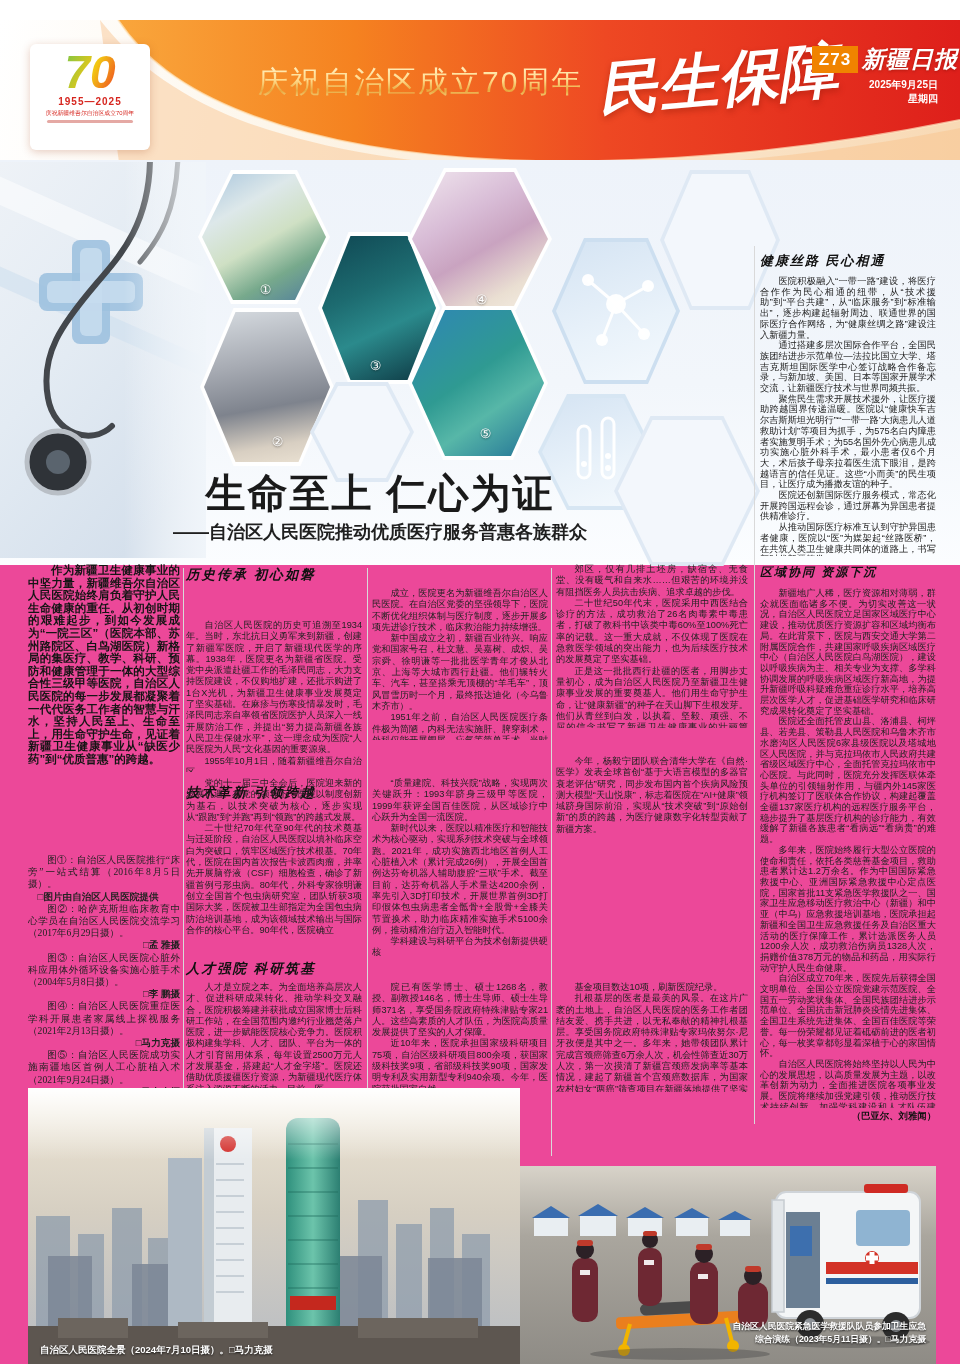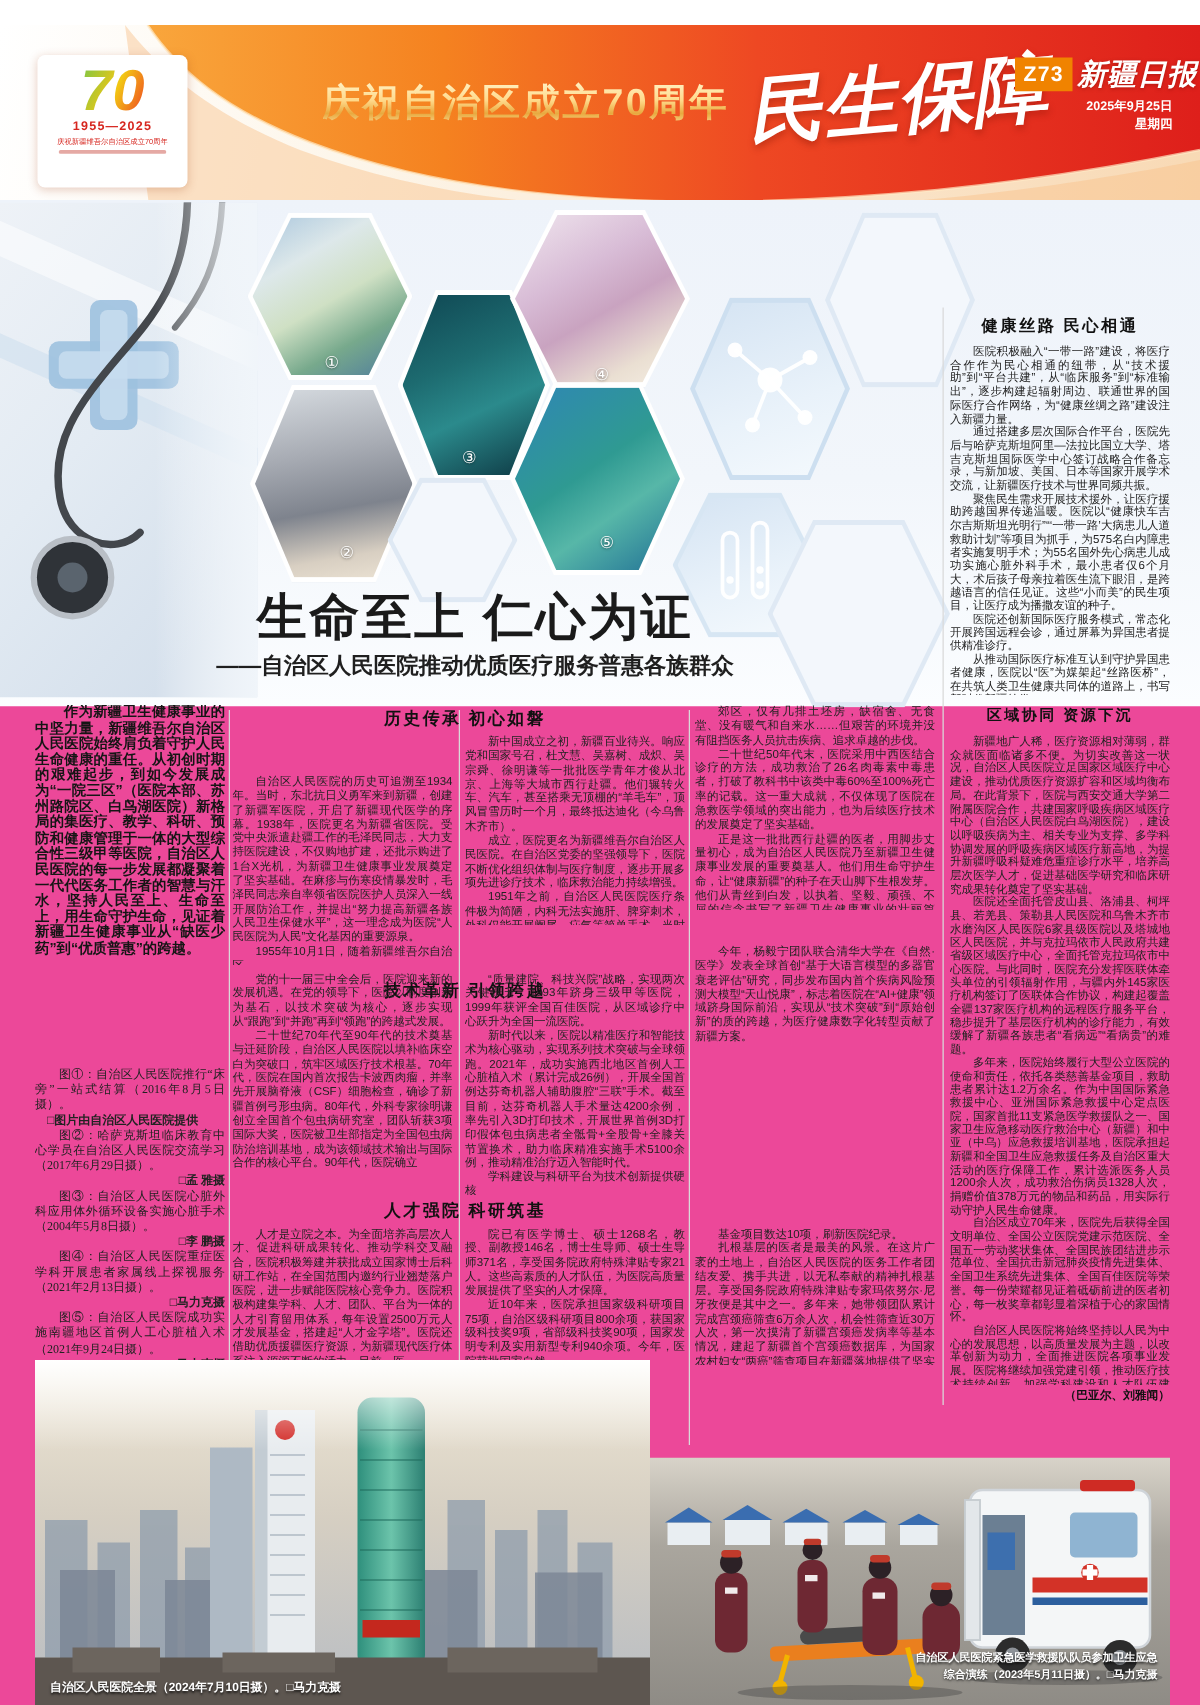--- a/index.html
+++ b/index.html
@@ -3,21 +3,21 @@
 <meta charset="utf-8">
 <style>
   html,body{margin:0;padding:0;background:#ffffff;}
   .page{position:relative;width:960px;height:1364px;overflow:hidden;background:#ec4899;
         font-family:"Liberation Sans",sans-serif;margin-top:20px;}
   .abs{position:absolute;}
 
   
   .banner{left:0;top:0;width:960px;height:150px;background:linear-gradient(100deg,#ffffff 0%,#fdf6ea 30%,#fbe9d2 60%,#f8d9b4 100%);}
   .banner svg{position:absolute;left:0;top:0;}
-  .banner-title{left:258px;top:42px;width:330px;font-size:30px;font-weight:700;letter-spacing:2px;
+  .banner-title{left:258px;top:42px;width:330px;font-size:30px;font-weight:400;letter-spacing:2px;
     background:linear-gradient(180deg,#fff3c8 5%,#ffd98a 45%,#e8a93f 70%,#ffe9ae 100%);
     -webkit-background-clip:text;background-clip:text;color:transparent;
     text-shadow:0 0 0 rgba(0,0,0,0);}
   .banner-script{left:598px;top:22px;width:200px;font-size:60px;font-weight:900;color:#ffffff;
     font-family:"Liberation Serif",serif;font-style:italic;transform:rotate(-5deg);
     text-shadow:0 3px 6px rgba(130,20,5,.4);white-space:nowrap;}
   .anniv{left:30px;top:24px;width:120px;height:106px;background:#ffffff;border-radius:6px;
     box-shadow:0 2px 8px rgba(160,60,20,.25);text-align:center;}
   .anniv-num{margin-top:4px;font-size:46px;line-height:48px;font-weight:900;font-style:italic;
     background:linear-gradient(115deg,#2fa84c 0%,#8dc63f 30%,#f2c713 52%,#ef4023 75%,#b5121b 100%);
@@ -63,21 +63,21 @@
   .vrule{width:1px;background:#d9d9d9;}
   .lede{left:28px;top:544px;width:152px;height:206px;font-size:11.5px;line-height:12.6px;
     font-weight:700;color:#151515;text-align:justify;overflow:hidden;}
   .lede p{margin:0;text-indent:2em;}
   .caps{left:28px;top:834px;width:152px;height:300px;overflow:hidden;
     font-family:"Liberation Serif",serif;font-size:9.6px;line-height:12.2px;color:#222;text-align:justify;}
   .caps p{margin:0;text-indent:2em;}
   .caps .credit{font-weight:700;text-align:right;text-indent:0;}
   .caps .credit-left{font-weight:700;text-indent:1em;text-align:left;font-family:Liberation Sans, sans-serif;}
 
-  .sec-head{font-size:13.5px;font-weight:900;color:#111;text-align:center;letter-spacing:2px;}
+  .sec-head{font-size:13.5px;font-weight:900;color:#111;letter-spacing:2px;font-style:italic;}
   .bodycol{font-size:9.2px;line-height:11.3px;color:#222;text-align:justify;overflow:hidden;}
   .bodycol p{margin:0;text-indent:2em;}
   .rightcol{font-size:9.2px;line-height:10.7px;color:#222;text-align:justify;overflow:hidden;}
   .rightcol p{margin:0;text-indent:2em;}
   .byline{font-size:9.4px;font-weight:700;color:#111;text-align:right;}
 
   
   .photo-cap{color:#ffffff;font-size:9.5px;text-shadow:0 1px 2px rgba(0,0,0,.8);font-weight:700;}
   .photo-cap-r{color:#ffffff;font-size:8.8px;text-align:right;line-height:13px;
     text-shadow:0 1px 2px rgba(0,0,0,.8);font-weight:700;}
@@ -238,22 +238,22 @@
     <p>图⑤：自治区人民医院成功实施南疆地区首例人工心脏植入术（2021年9月24日摄）。</p>
     <p class="credit">□马力克摄</p>
   </div>
 
   <div class="abs sec-head" style="left:186px;top:546px;width:372px;">历史传承  初心如磐</div>
   <div class="abs bodycol" style="left:186px;top:600px;width:176px;height:152px;">
       <p>自治区人民医院的历史可追溯至1934年。当时，东北抗日义勇军来到新疆，创建了新疆军医院，开启了新疆现代医学的序幕。1938年，医院更名为新疆省医院。受党中央派遣赴疆工作的毛泽民同志，大力支持医院建设，不仅购地扩建，还批示购进了1台X光机，为新疆卫生健康事业发展奠定了坚实基础。在麻疹与伤寒疫情暴发时，毛泽民同志亲自率领省医院医护人员深入一线开展防治工作，并提出“努力提高新疆各族人民卫生保健水平”，这一理念成为医院“人民医院为人民”文化基因的重要源泉。</p>
       <p>1955年10月1日，随着新疆维吾尔自治区</p>
     </div>
   <div class="abs bodycol" style="left:372px;top:568px;width:176px;height:152px;">
+      <p>成立，医院更名为新疆维吾尔自治区人民医院。在自治区党委的坚强领导下，医院不断优化组织体制与医疗制度，逐步开展多项先进诊疗技术，临床救治能力持续增强。</p>
       <p>新中国成立之初，新疆百业待兴。响应党和国家号召，杜文慧、吴嘉树、成炽、吴宗舜、徐明谦等一批批医学青年才俊从北京、上海等大城市西行赴疆。他们辗转火车、汽车，甚至搭乘无顶棚的“羊毛车”，顶风冒雪历时一个月，最终抵达迪化（今乌鲁木齐市）。</p>
-      <p>成立，医院更名为新疆维吾尔自治区人民医院。在自治区党委的坚强领导下，医院不断优化组织体制与医疗制度，逐步开展多项先进诊疗技术，临床救治能力持续增强。</p>
       <p>1951年之前，自治区人民医院医疗条件极为简陋，内科无法实施肝、脾穿刺术，外科仅能开展阑尾、疝气等简单手术。当时的医院地处</p>
     </div>
   <div class="abs bodycol" style="left:556px;top:544px;width:192px;height:164px;">
       <p>郊区，仅有几排土坯房，缺宿舍、无食堂、没有暖气和自来水……但艰苦的环境并没有阻挡医务人员抗击疾病、追求卓越的步伐。</p>
       <p>二十世纪50年代末，医院采用中西医结合诊疗的方法，成功救治了26名肉毒素中毒患者，打破了教科书中该类中毒60%至100%死亡率的记载。这一重大成就，不仅体现了医院在急救医学领域的突出能力，也为后续医疗技术的发展奠定了坚实基础。</p>
       <p>正是这一批批西行赴疆的医者，用脚步丈量初心，成为自治区人民医院乃至新疆卫生健康事业发展的重要奠基人。他们用生命守护生命，让“健康新疆”的种子在天山脚下生根发芽。他们从青丝到白发，以执着、坚毅、顽强、不屈的信念书写了新疆卫生健康事业的壮丽篇章。</p>
     </div>
 
   <div class="abs sec-head" style="left:186px;top:764px;width:372px;">技术革新  引领跨越</div>
   <div class="abs bodycol" style="left:186px;top:758px;width:176px;height:178px;">
@@ -278,21 +278,21 @@
       <p>近10年来，医院承担国家级科研项目75项，自治区级科研项目800余项，获国家级科技奖9项，省部级科技奖90项，国家发明专利及实用新型专利940余项。今年，医院获批国家自然</p>
     </div>
   <div class="abs bodycol" style="left:556px;top:962px;width:192px;height:110px;">
       <p>基金项目数达10项，刷新医院纪录。</p>
       <p>扎根基层的医者是最美的风景。在这片广袤的土地上，自治区人民医院的医务工作者团结友爱、携手共进，以无私奉献的精神扎根基层。享受国务院政府特殊津贴专家玛依努尔·尼牙孜便是其中之一。多年来，她带领团队累计完成宫颈癌筛查6万余人次，机会性筛查近30万人次，第一次摸清了新疆宫颈癌发病率等基本情况，建起了新疆首个宫颈癌数据库，为国家农村妇女“两癌”筛查项目在新疆落地提供了坚实的数据支撑。</p>
     </div>
 
   <div class="abs sec-head" style="left:760px;top:232px;width:176px;font-size:13px;">健康丝路  民心相通</div>
   <div class="abs rightcol" style="left:760px;top:256px;width:176px;height:280px;">
       <p>医院积极融入“一带一路”建设，将医疗合作作为民心相通的纽带，从“技术援助”到“平台共建”，从“临床服务”到“标准输出”，逐步构建起辐射周边、联通世界的国际医疗合作网络，为“健康丝绸之路”建设注入新疆力量。</p>
-      <p>通过搭建多层次国际合作平台，医院先后与哈萨克斯坦阿里—法拉比国立大学、塔吉克斯坦国际医学中心签订战略合作备忘录，与新加坡、美国、日本等国家开展学术交流，让新疆医疗技术与世界同频共振。</p>
+      <p>通过搭建多层次国际合作平台，全国民族团结进步示范单位—法拉比国立大学、塔吉克斯坦国际医学中心签订战略合作备忘录，与新加坡、美国、日本等国家开展学术交流，让新疆医疗技术与世界同频共振。</p>
       <p>聚焦民生需求开展技术援外，让医疗援助跨越国界传递温暖。医院以“健康快车吉尔吉斯斯坦光明行”“‘一带一路’大病患儿人道救助计划”等项目为抓手，为575名白内障患者实施复明手术；为55名国外先心病患儿成功实施心脏外科手术，最小患者仅6个月大，术后孩子母亲拉着医生流下眼泪，是跨越语言的信任见证。这些“小而美”的民生项目，让医疗成为播撒友谊的种子。</p>
       <p>医院还创新国际医疗服务模式，常态化开展跨国远程会诊，通过屏幕为异国患者提供精准诊疗。</p>
       <p>从推动国际医疗标准互认到守护异国患者健康，医院以“医”为媒架起“丝路医桥”，在共筑人类卫生健康共同体的道路上，书写新时代新疆答卷。</p>
     </div>
 
   <div class="abs sec-head" style="left:760px;top:544px;width:176px;font-size:12px;">区域协同  资源下沉</div>
   <div class="abs rightcol" style="left:760px;top:568px;width:176px;height:520px;">
       <p>新疆地广人稀，医疗资源相对薄弱，群众就医面临诸多不便。为切实改善这一状况，自治区人民医院立足国家区域医疗中心建设，推动优质医疗资源扩容和区域均衡布局。在此背景下，医院与西安交通大学第二附属医院合作，共建国家呼吸疾病区域医疗中心（自治区人民医院白鸟湖医院），建设以呼吸疾病为主、相关专业为支撑、多学科协调发展的呼吸疾病区域医疗新高地，为提升新疆呼吸科疑难危重症诊疗水平，培养高层次医学人才，促进基础医学研究和临床研究成果转化奠定了坚实基础。</p>
       <p>医院还全面托管皮山县、洛浦县、柯坪县、若羌县、策勒县人民医院和乌鲁木齐市水磨沟区人民医院6家县级医院以及塔城地区人民医院，并与克拉玛依市人民政府共建省级区域医疗中心，全面托管克拉玛依市中心医院。与此同时，医院充分发挥医联体牵头单位的引领辐射作用，与疆内外145家医疗机构签订了医联体合作协议，构建起覆盖全疆137家医疗机构的远程医疗服务平台，稳步提升了基层医疗机构的诊疗能力，有效缓解了新疆各族患者“看病远”“看病贵”的难题。</p>
       <p>多年来，医院始终履行大型公立医院的使命和责任，依托各类慈善基金项目，救助患者累计达1.2万余名。作为中国国际紧急救援中心、亚洲国际紧急救援中心定点医院，国家首批11支紧急医学救援队之一、国家卫生应急移动医疗救治中心（新疆）和中亚（中乌）应急救援培训基地，医院承担起新疆和全国卫生应急救援任务及自治区重大活动的医疗保障工作，累计选派医务人员1200余人次，成功救治伤病员1328人次，捐赠价值378万元的物品和药品，用实际行动守护人民生命健康。</p>

